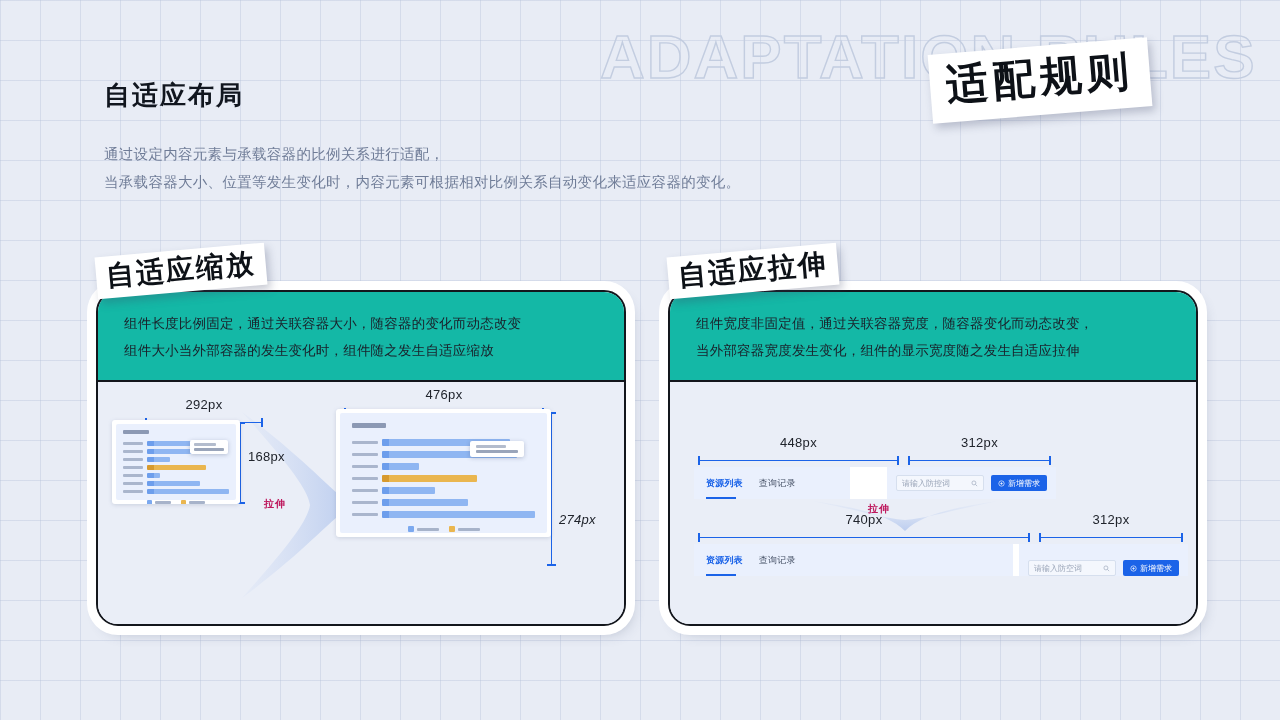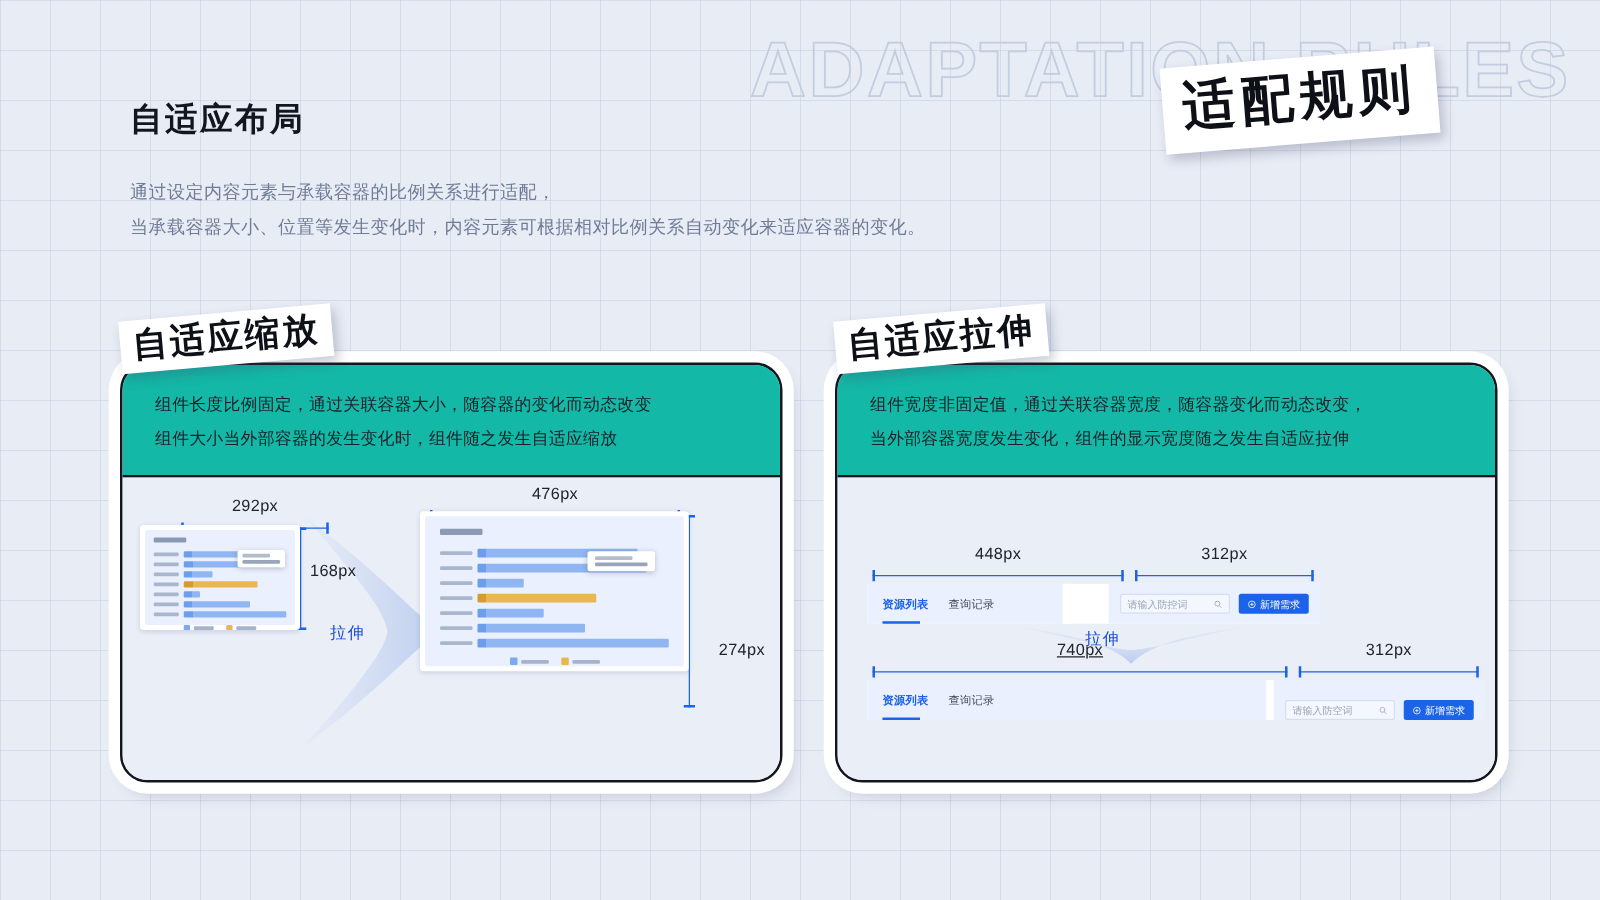--- a/index.html
+++ b/index.html
@@ -159,22 +159,23 @@
     box-shadow: 0 1px 4px rgba(60,75,110,0.30);
     padding: 3px 4px;
   }
   .mini-tip b { display: block; width: 22px; height: 3px; background: #b3bccd; border-radius: 1px; margin-bottom: 2px; }
   .mini-tip s { display: block; width: 30px; height: 3px; background: #9aa5ba; border-radius: 1px; }
 
   
   .burst { position: absolute; }
   .burst-label {
     position: absolute;
-    font-size: 13px; color: #1d4ed8; letter-spacing: 1px;
+    font-size: 10px; color: #be185d; letter-spacing: 1px;
     white-space: nowrap;
+    font-weight: bold;
   }
 
   
   .widget {
     position: absolute;
     background: #fff;
     display: flex;
     align-items: stretch;
   }
   .wg-tabs {
@@ -299,21 +300,21 @@
             <div class="mini-tip" style="left:62%; top:16px;">
                 <b></b>
                 <s></s>
               </div>
           </div>
         </div>
 
         <div class="dim-label" style="left:246px; top:5px; width:200px; text-align:center;">476px</div>
         <div class="ruler ruler-h" style="left:246px; top:30px; width:200px;"></div>
 
-        <div class="dim-label" style="left:477px; top:130px;">274px</div>
+        <div class="dim-label" style="left:461px; top:130px;font-style:italic;">274px</div>
         <div class="ruler ruler-v" style="left:453px; top:30px; height:154px;"></div>
 
         <div class="mini" style="left:238px; top:27px; width:215px; height:128px;">
           <div class="mini-inner" style="padding:10px 12px;">
             <div class="mini-title" style="width:34px;height:5px;margin-bottom:11px;"></div>
             <div class="bar-row" style="margin-bottom:5px;">
                 <i class="bar-lab" style="width:26px;"></i>
                 <div class="bar" style="width:70%;height:7px;"></div>
               </div>
             <div class="bar-row" style="margin-bottom:5px;">
@@ -408,21 +409,21 @@
           <defs>
             <linearGradient id="bgrad2" x1="0" y1="0" x2="0" y2="1">
               <stop offset="0%" stop-color="#ccd9f3" stop-opacity="0.12"></stop>
               <stop offset="100%" stop-color="#b9cbee" stop-opacity="0.95"></stop>
             </linearGradient>
           </defs>
           <path d="M2 3 C 52 10, 80 18, 95 33 C 110 18, 138 10, 188 3 C 130 15, 112 21, 95 22 C 78 21, 60 15, 2 3 Z" fill="url(#bgrad2)"></path>
         </svg>
         <div class="burst-label" style="left:198px; top:120px;">拉伸</div>
 
-        <div class="dim-label" style="left:28px; top:130px; width:332px; text-align:center;text-decoration:underline;">740px</div>
+        <div class="dim-label" style="left:28px; top:130px; width:332px; text-align:center;">740px</div>
         <div class="ruler ruler-h" style="left:28px; top:155px; width:332px;"></div>
 
         <div class="dim-label" style="left:369px; top:130px; width:144px; text-align:center;">312px</div>
         <div class="ruler ruler-h" style="left:369px; top:155px; width:144px;"></div>
 
         <div class="widget" style="left:24px; top:162px; width:494px; height:32px;">
           <div class="wg-tabs" style="width:337px;">
             <span class="tab active">资源列表</span>
             <span class="tab">查询记录</span>
           </div>

